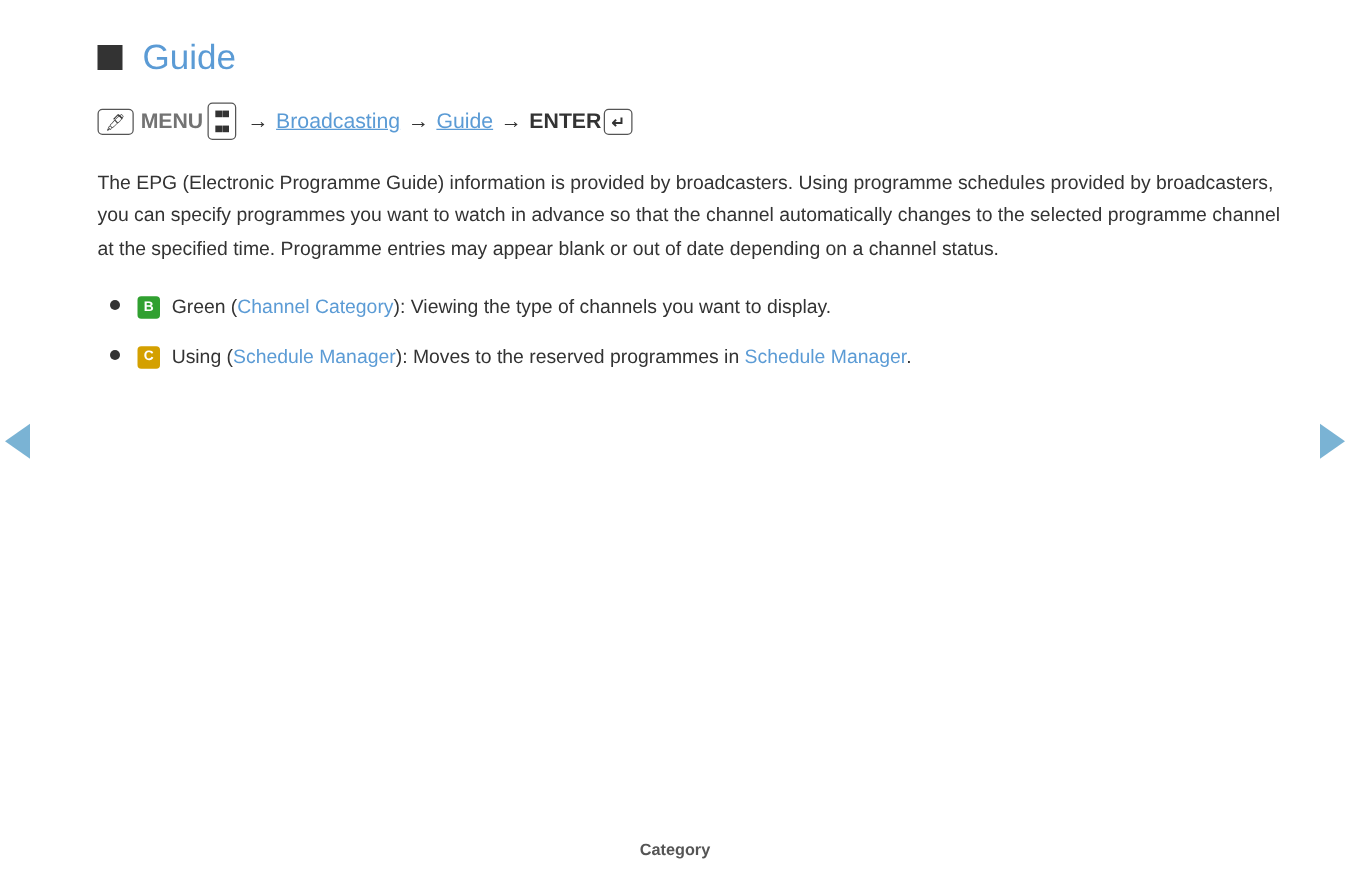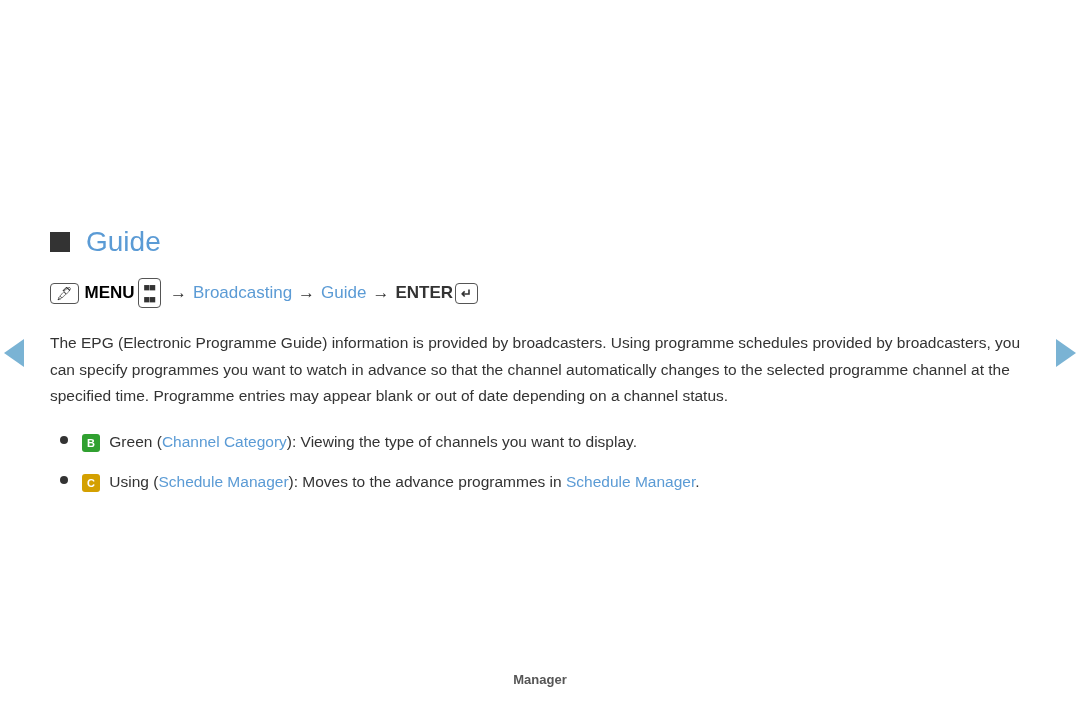--- a/index.html
+++ b/index.html
@@ -17,21 +17,22 @@
       color: #333333;
       position: relative;
       overflow: hidden;
     }
 
     .page-container {
       width: 100%;
       height: 100%;
       position: relative;
       display: flex;
-      align-items: center;
+      align-items: flex-start;
+      padding-left: 28px;
     }
 
     .nav-arrow-left {
       position: absolute;
       left: 0;
       top: 50%;
       transform: translateY(-50%);
       width: 28px;
       height: 50px;
       display: flex;
@@ -114,33 +115,34 @@
       font-size: 14px;
       color: #333;
     }
 
     .menu-icon-inner {
       font-size: 13px;
     }
 
     .menu-label {
       font-weight: 700;
-      color: #000000;
+      color: #737373;
       font-size: 17px;
     }
 
     .menu-arrow {
       margin: 0 6px;
       color: #333;
       font-size: 17px;
     }
 
     .menu-link {
       color: #5b9bd5;
       font-size: 17px;
+      text-decoration: underline;
     }
 
     .menu-enter {
       display: inline-flex;
       align-items: center;
       font-weight: 700;
       color: #333;
       font-size: 17px;
     }
 
@@ -269,27 +271,27 @@
         <div class="bullet-content">
           <span class="key-badge key-green">B</span>
           <span> Green (</span><span class="inline-link">Channel Category</span><span>): Viewing the type of channels you want to display.</span>
         </div>
       </li>
 
       <li class="bullet-item">
         <div class="bullet-dot"></div>
         <div class="bullet-content">
           <span class="key-badge key-yellow">C</span>
-          <span> Using (</span><span class="inline-link">Schedule Manager</span><span>): Moves to the advance programmes in </span><span class="inline-link">Schedule Manager</span><span>.</span>
+          <span> Using (</span><span class="inline-link">Schedule Manager</span><span>): Moves to the reserved programmes in </span><span class="inline-link">Schedule Manager</span><span>.</span>
         </div>
       </li>
 
     </ul>
 
   </div>
 
   <div class="nav-arrow-right">
     <div class="arrow-shape-right"></div>
   </div>
 
-  <div class="footer">Manager</div>
+  <div class="footer">Category</div>
 
 </div>
 
 </body></html>

